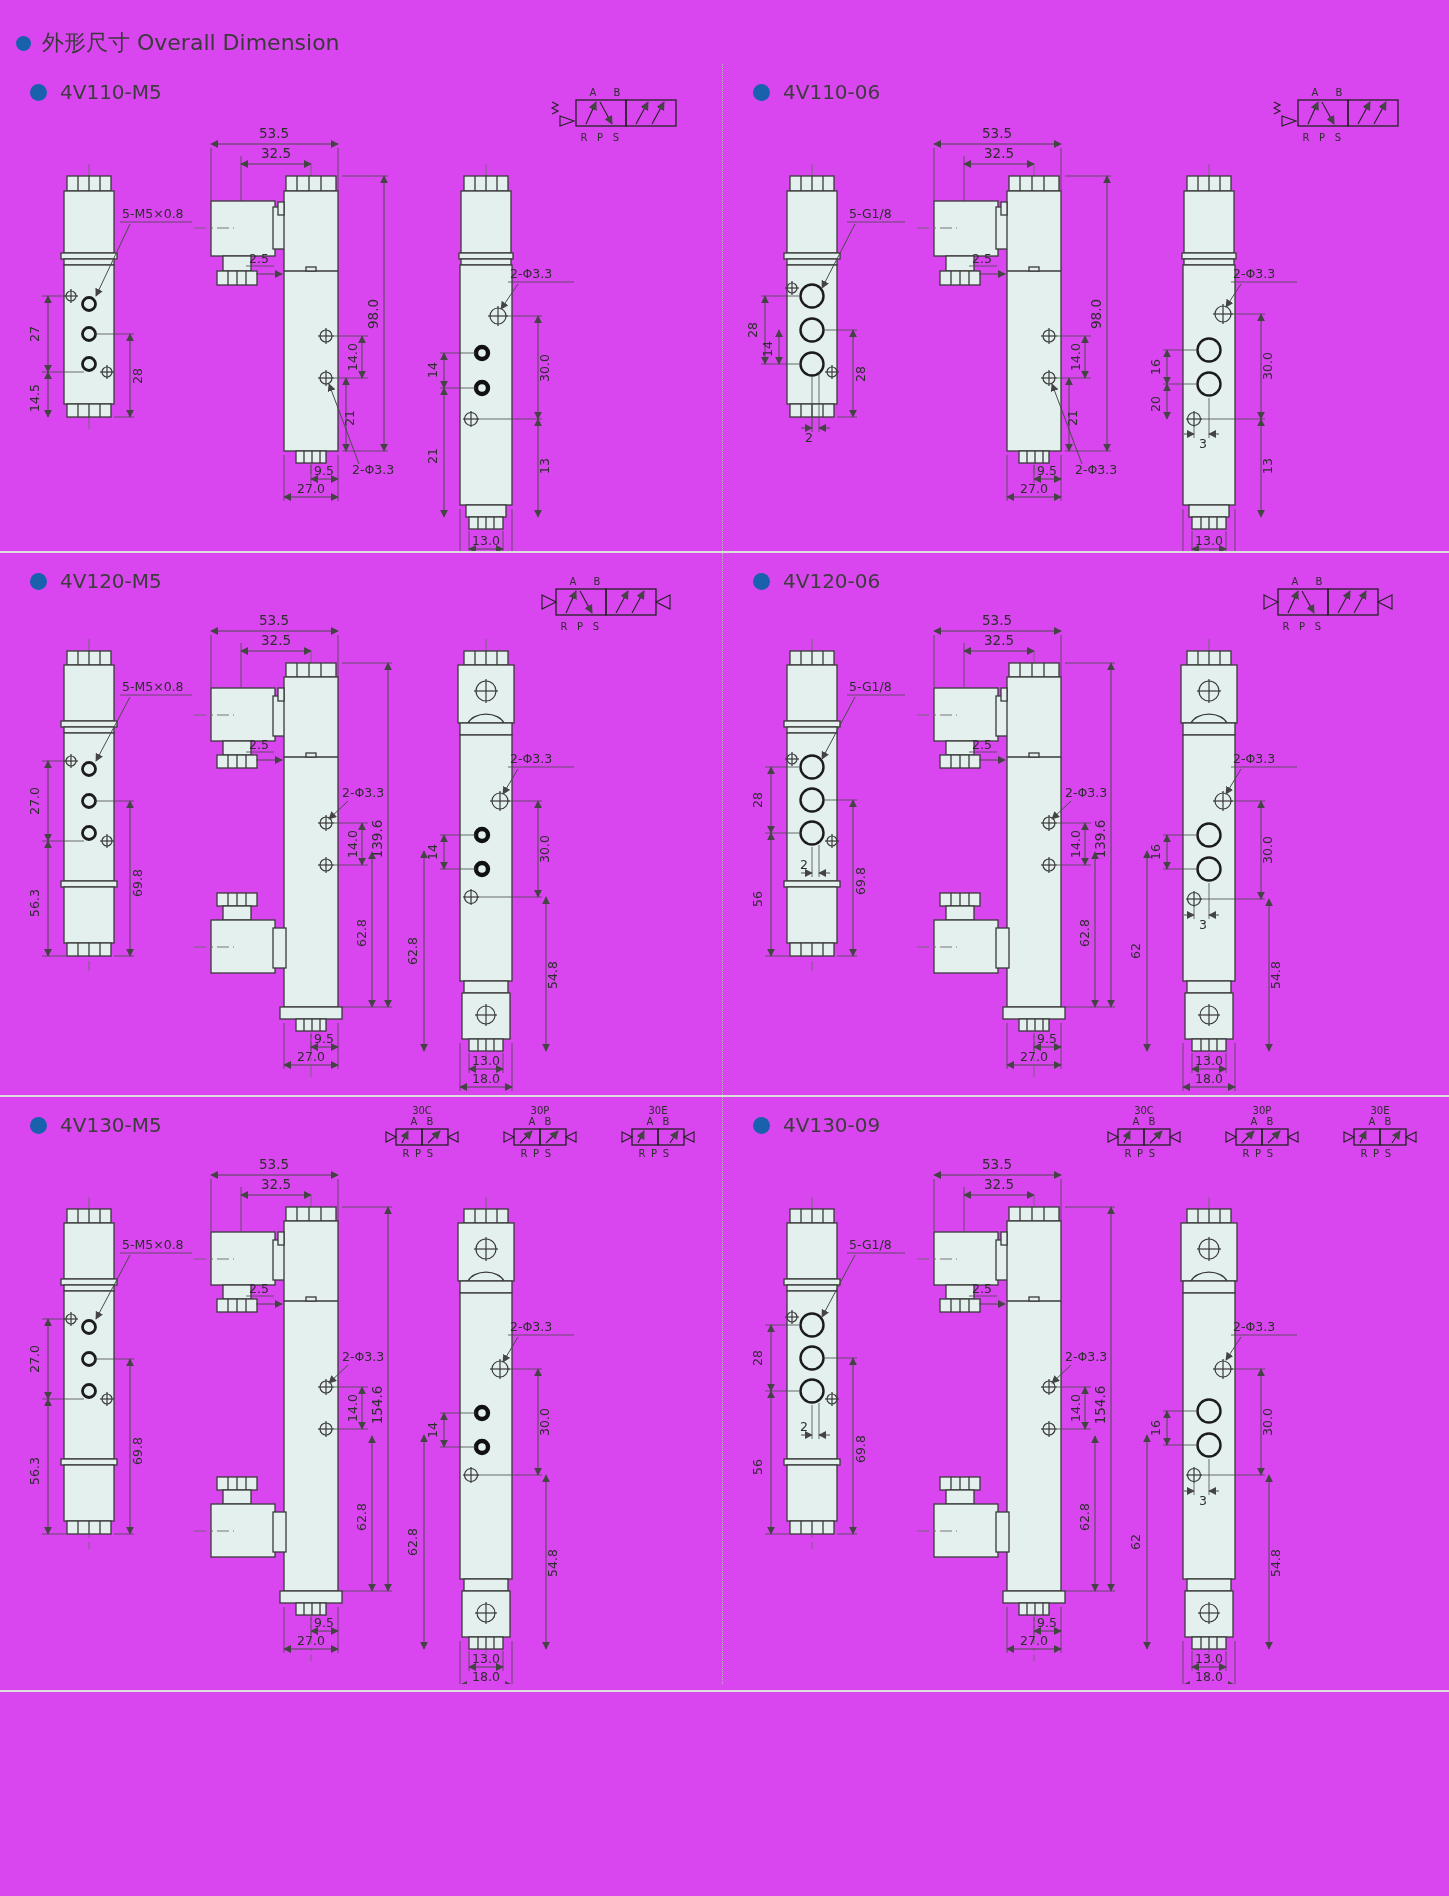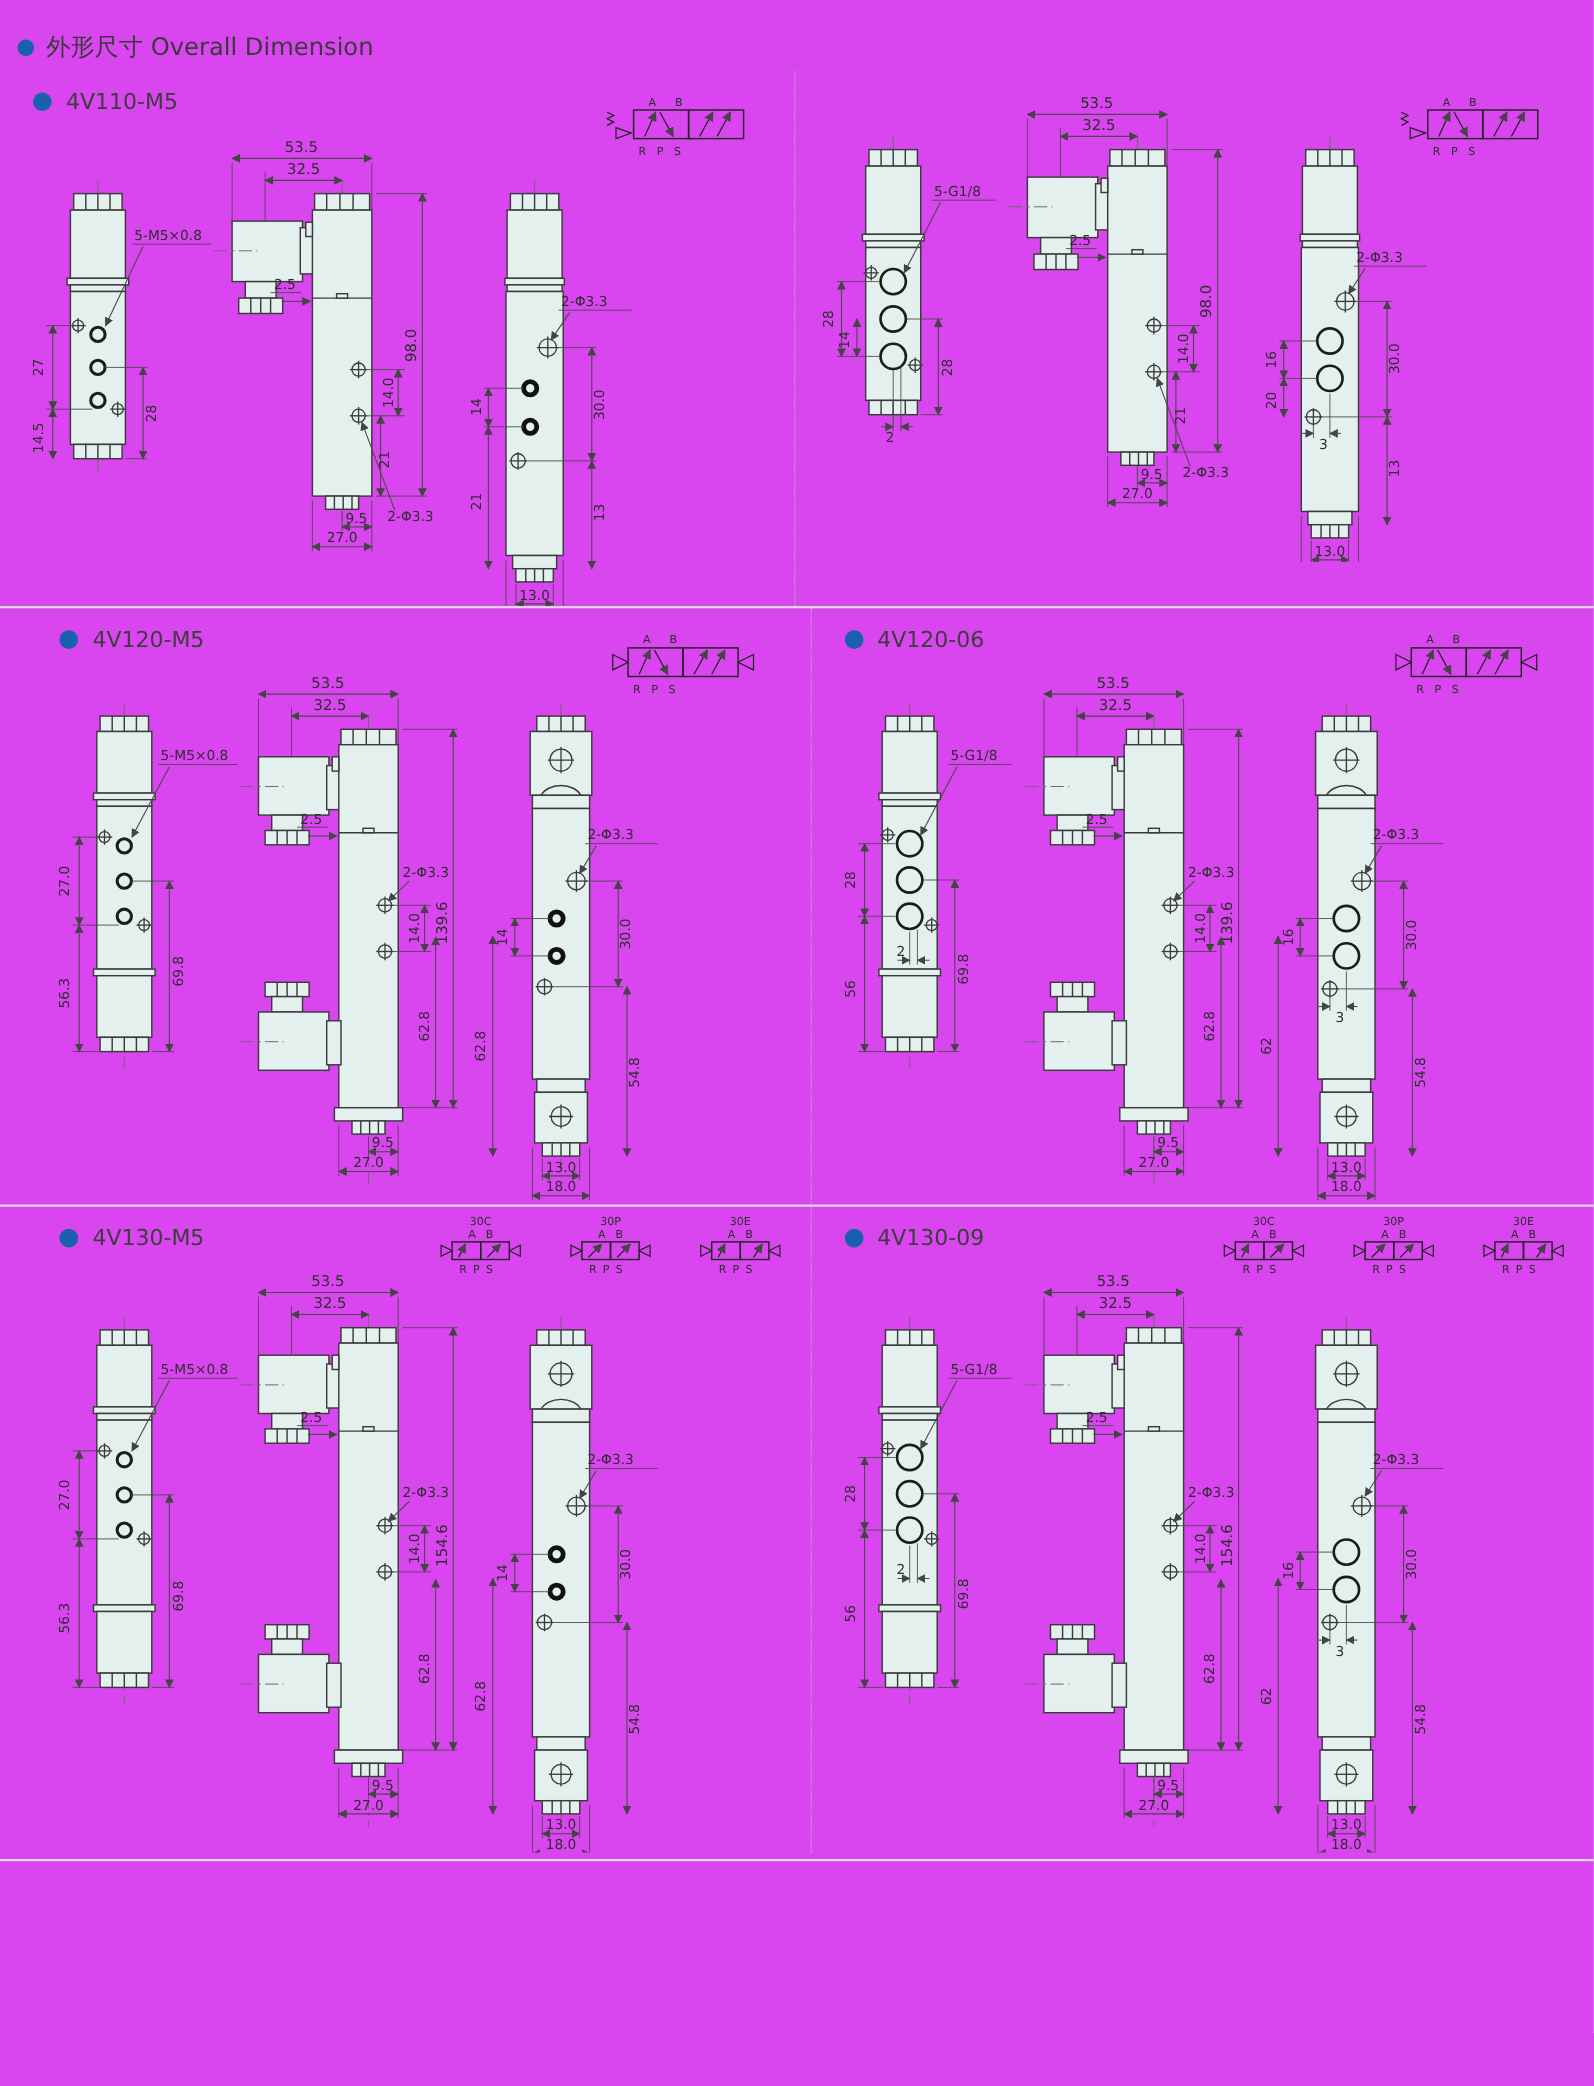--- a/index.html
+++ b/index.html
@@ -1,21 +1,21 @@
 <!DOCTYPE html>
 <html><head>
 <meta charset="utf-8">
 <style>
   html,body{margin:0;padding:0;background:#fff;}
   .page{width:1449px;height:1896px;background:#d946ef;position:relative;overflow:hidden;
         font-family:"DejaVu Sans","Liberation Sans",sans-serif;color:#333;}
   .page-header{display:flex;align-items:center;gap:11px;padding:28px 0 6px 16px;font-size:22px;color:#3a3a3a;}
   .dot{width:15px;height:15px;border-radius:50%;background:#1961ac;flex:0 0 auto;}
   .row{display:flex;}
-  .row.sep{border-top:2px solid #dcdcdc;padding-left:24px;}
+  .row.sep{border-top:2px solid #dcdcdc;}
   .panel{width:722px;position:relative;box-sizing:border-box;}
   .panel.rcol{border-left:1px dotted #b9b9b9;}
   .panel-title{display:flex;align-items:center;gap:13px;font-size:20px;color:#3d3d3d;margin:16px 0 0 30px;}
   .panel-title .dot{width:17px;height:17px;}
   .sym{position:absolute;top:20px;right:36px;}
   .sym3{position:absolute;top:8px;right:10px;}
   .drawing{display:block;margin:2px 0 0 6px;}
   .bottom-line{border-top:2px solid #dcdcdc;margin-top:6px;}
 
   
@@ -229,20 +229,24 @@
           <text x="48" y="369" text-anchor="middle">13.0</text>
           <line class="ext" x1="22" y1="333" x2="22" y2="395"></line>
             <line class="ext" x1="74" y1="333" x2="74" y2="395"></line>
           <line class="dim" x1="22" y1="391" x2="74" y2="391" marker-start="url(#ar)" marker-end="url(#ar)"></line>
           <text x="48" y="387" text-anchor="middle">18.0</text>
         </g>
       </svg>
     </section>
 
     <section class="panel rcol">
+      <div class="panel-title">
+        <span class="dot"></span>
+        <span>4V110-06</span>
+      </div>
       <svg class="sym" width="150" height="62" viewBox="0 0 150 62">
         <text x="57" y="12" text-anchor="middle" class="sm">A</text>
         <text x="81" y="12" text-anchor="middle" class="sm">B</text>
         <rect class="sbx" x="40" y="16" width="50" height="26"></rect>
           <rect class="sbx" x="90" y="16" width="50" height="26"></rect>
         <line class="sar" x1="50" y1="40" x2="60" y2="18" marker-end="url(#ar)"></line>
         <line class="sar" x1="64" y1="18" x2="76" y2="40" marker-end="url(#ar)"></line>
         <line class="sar" x1="100" y1="40" x2="112" y2="18" marker-end="url(#ar)"></line>
         <line class="sar" x1="116" y1="40" x2="128" y2="18" marker-end="url(#ar)"></line>
         <polyline class="sar" points="16,18 22,21 16,24 22,27 16,30"></polyline>

